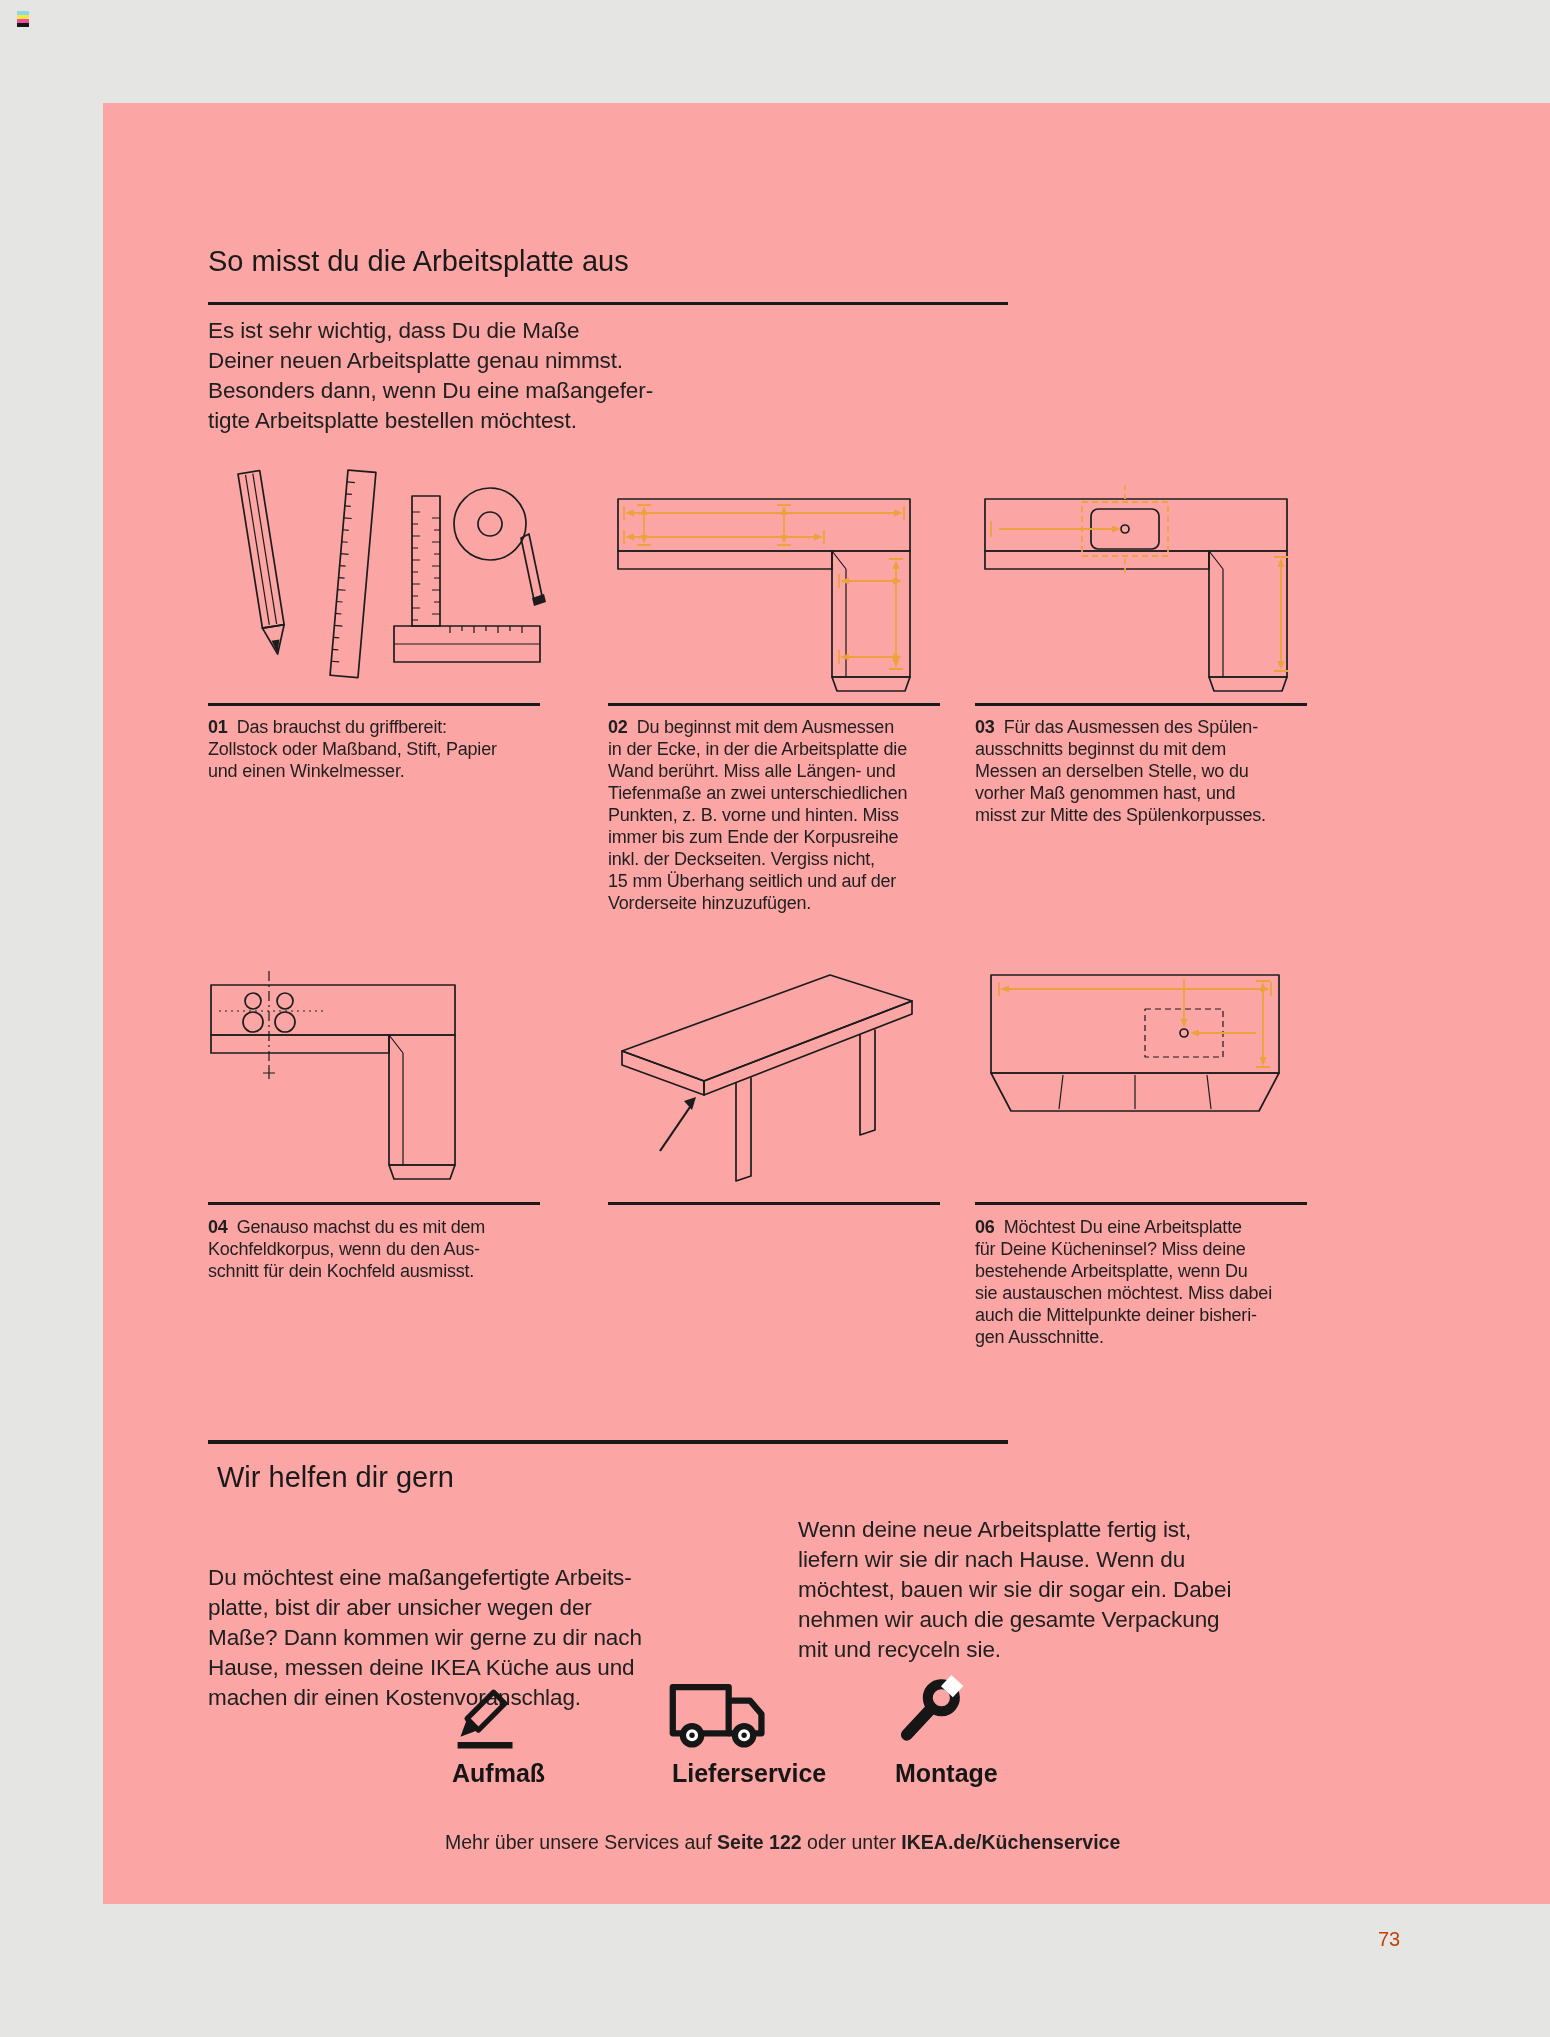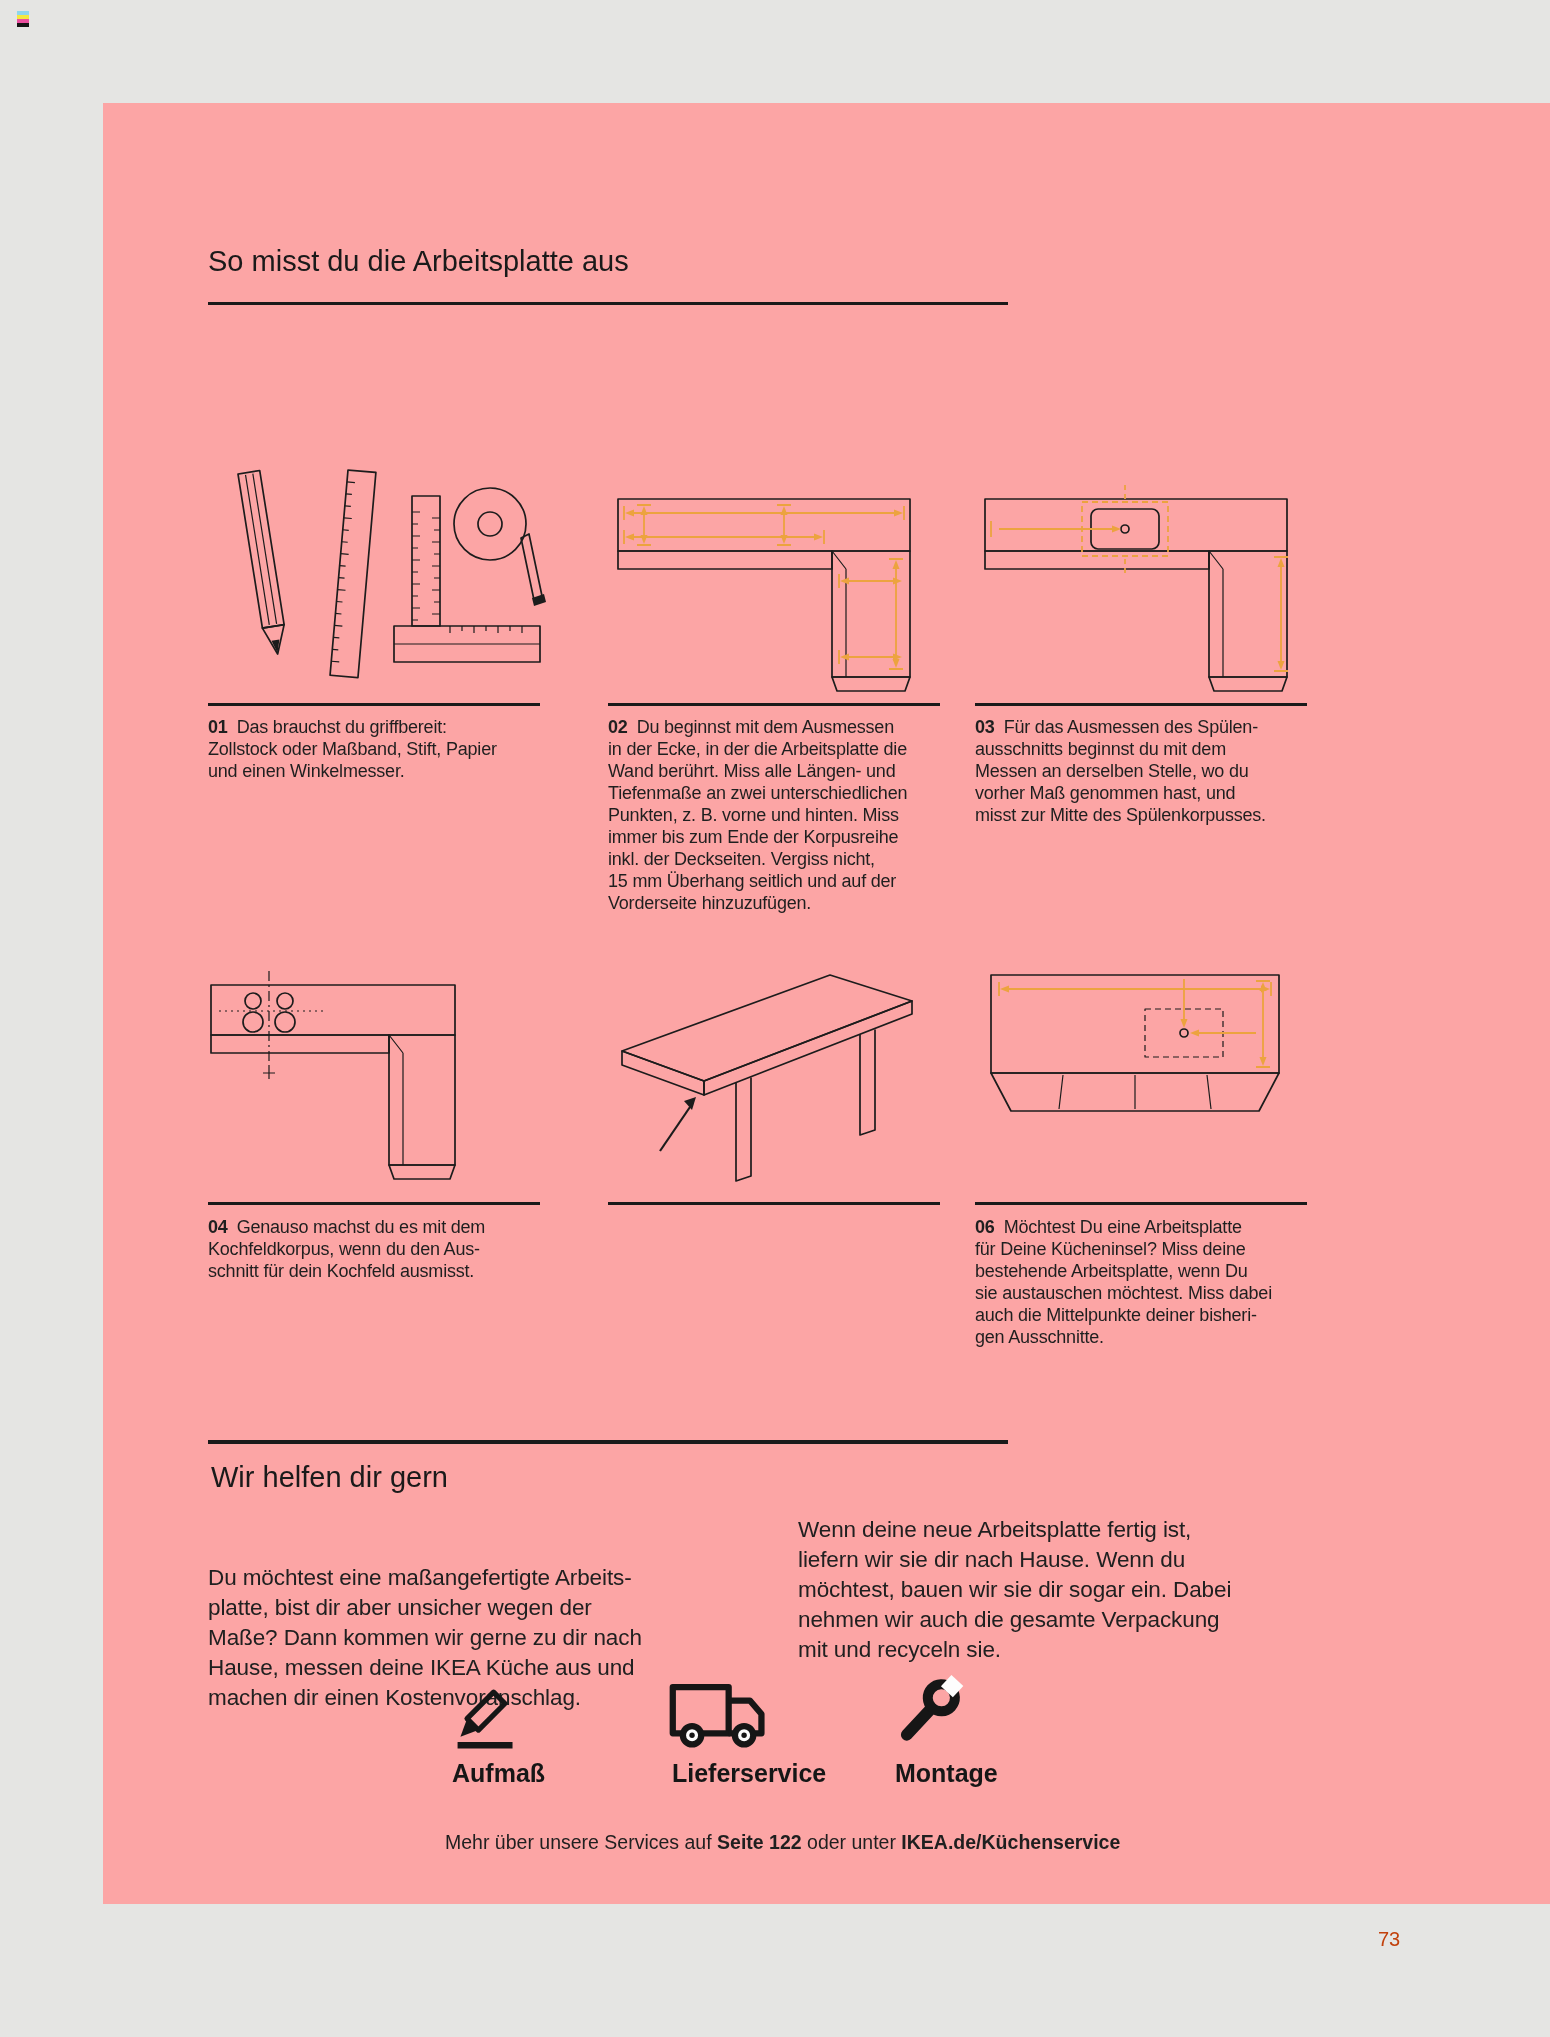--- a/index.html
+++ b/index.html
@@ -62,20 +62,24 @@
       <div class="d"></div>
       <div class="d"></div>
       <div class="d"></div>
     </div>
 </div>
 
 <div class="page">
 
   <h1 class="title" style="left:105px;top:140px;">So misst du die Arbeitsplatte aus</h1>
   <div class="rule" style="left:105px;top:199px;width:800px;height:3px;"></div>
+  <p class="body-text" style="left:105px;top:213px;width:560px;">Es ist sehr wichtig, dass Du die Maße
+Deiner neuen Arbeitsplatte genau nimmst.
+Besonders dann, wenn Du eine maßangefer-
+tigte Arbeitsplatte bestellen möchtest.</p>
 
   <svg class="illo" style="left:95px;top:365px;" width="350" height="232" viewBox="0 0 350 232">
     <g transform="translate(40,6) rotate(-9)">
       <polygon class="ink" points="0,0 22,0 22,156 0,156"></polygon>
       <path class="ink-thin" d="M7.3 2 V154 M14.7 2 V154"></path>
       <polygon class="ink" points="0,156 22,156 11,184"></polygon>
       <polygon class="inkfill" points="7,170 15,170 11,183"></polygon>
     </g>
     <g transform="translate(150,2) rotate(5)">
       <polygon class="ink" points="0,0 28,0 28,206 0,206"></polygon>
@@ -242,21 +246,21 @@
 Kochfeldkorpus, wenn du den Aus-
 schnitt für dein Kochfeld ausmisst.</span></p>
   <p class="caption" style="left:872px;top:1113px;width:370px;"><b>06</b><span>Möchtest Du eine Arbeitsplatte
 für Deine Kücheninsel? Miss deine
 bestehende Arbeitsplatte, wenn Du
 sie austauschen möchtest. Miss dabei
 auch die Mittelpunkte deiner bisheri-
 gen Ausschnitte.</span></p>
 
   <div class="rule" style="left:105px;top:1337px;width:800px;height:4px;"></div>
-  <h2 class="title" style="left:108px;top:1356px;">Wir helfen dir gern</h2>
+  <h2 class="title" style="left:114px;top:1356px;">Wir helfen dir gern</h2>
 
   <p class="body-text" style="left:105px;top:1460px;width:560px;">Du möchtest eine maßangefertigte Arbeits-
 platte, bist dir aber unsicher wegen der
 Maße? Dann kommen wir gerne zu dir nach
 Hause, messen deine IKEA Küche aus und
 machen dir einen Kostenvoranschlag.</p>
   <p class="body-text" style="left:695px;top:1412px;width:560px;">Wenn deine neue Arbeitsplatte fertig ist,
 liefern wir sie dir nach Hause. Wenn du
 möchtest, bauen wir sie dir sogar ein. Dabei
 nehmen wir auch die gesamte Verpackung

